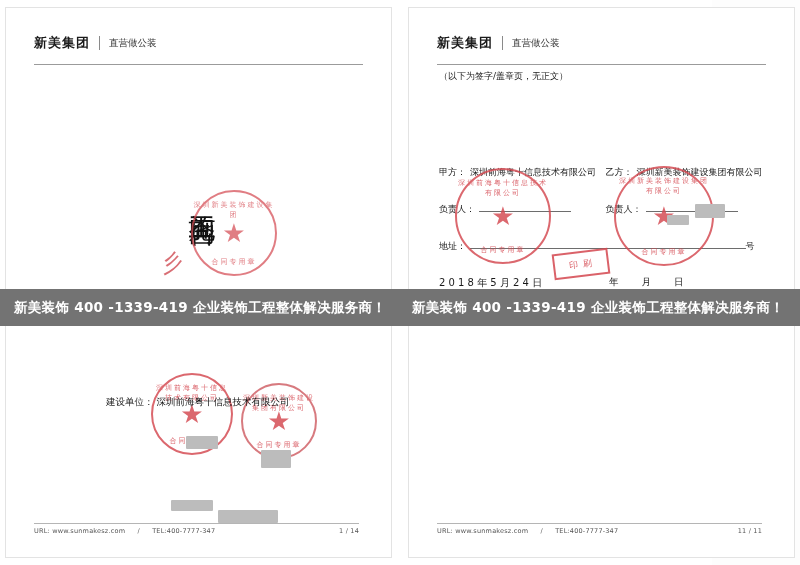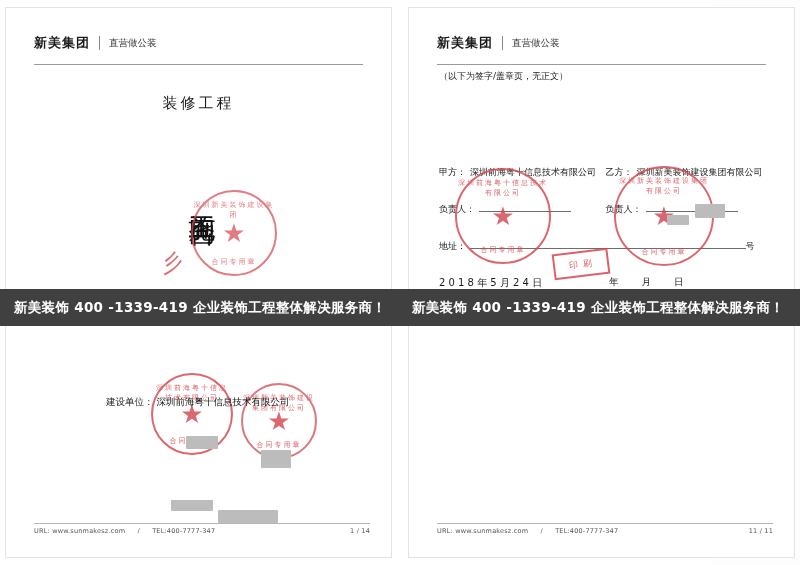--- a/index.html
+++ b/index.html
@@ -104,21 +104,21 @@
   .redact-box {
     position: absolute;
     background: #bcbcbc;
     border-radius: 1px;
   }
 
   
   .doc-footer {
     position: absolute;
     left: 28px;
-    right: 21px;
+    right: 32px;
     bottom: 22px;
     border-top: 1px solid #b5b5b5;
     padding-top: 3px;
     font-size: 6.5px;
     color: #555;
     display: flex;
     justify-content: space-between;
     font-family: "DejaVu Sans", sans-serif;
     align-items: center;
   }
@@ -241,21 +241,21 @@
     transform: rotate(-12deg);
   }
 
   
   .watermark {
     position: absolute;
     left: 0;
     top: 289px;
     width: 800px;
     height: 37px;
-    background: #404040;
+    background: #737373;
     display: flex;
     align-items: center;
     overflow: hidden;
   }
   .wm-text {
     flex: 1 1 50%;
     color: #ffffff;
     font-size: 13.5px;
     font-weight: bold;
     white-space: nowrap;
@@ -271,21 +271,20 @@
 <div class="viewer">
 
   <div class="page page-left">
 
     <div class="doc-header">
       <span class="brand">新美集团</span>
       <span class="brand-divider"></span>
       <span class="brand-sub">直营做公装</span>
     </div>
 
-    <div class="title-main">装修工程</div>
 
     <div class="big-vertical">施工合同</div>
 
     <div class="stamp" style="left:145px; top:365px; width:78px; height:78px;">
       <span class="arc-top">深圳前海粤十信息技术有限公司</span>
       <span class="star">★</span>
       <span class="arc-bottom">合同专用章</span>
     </div>
 
     <div class="stamp" style="left:235px; top:375px; width:72px; height:72px; border-color:#cf5d63;">

